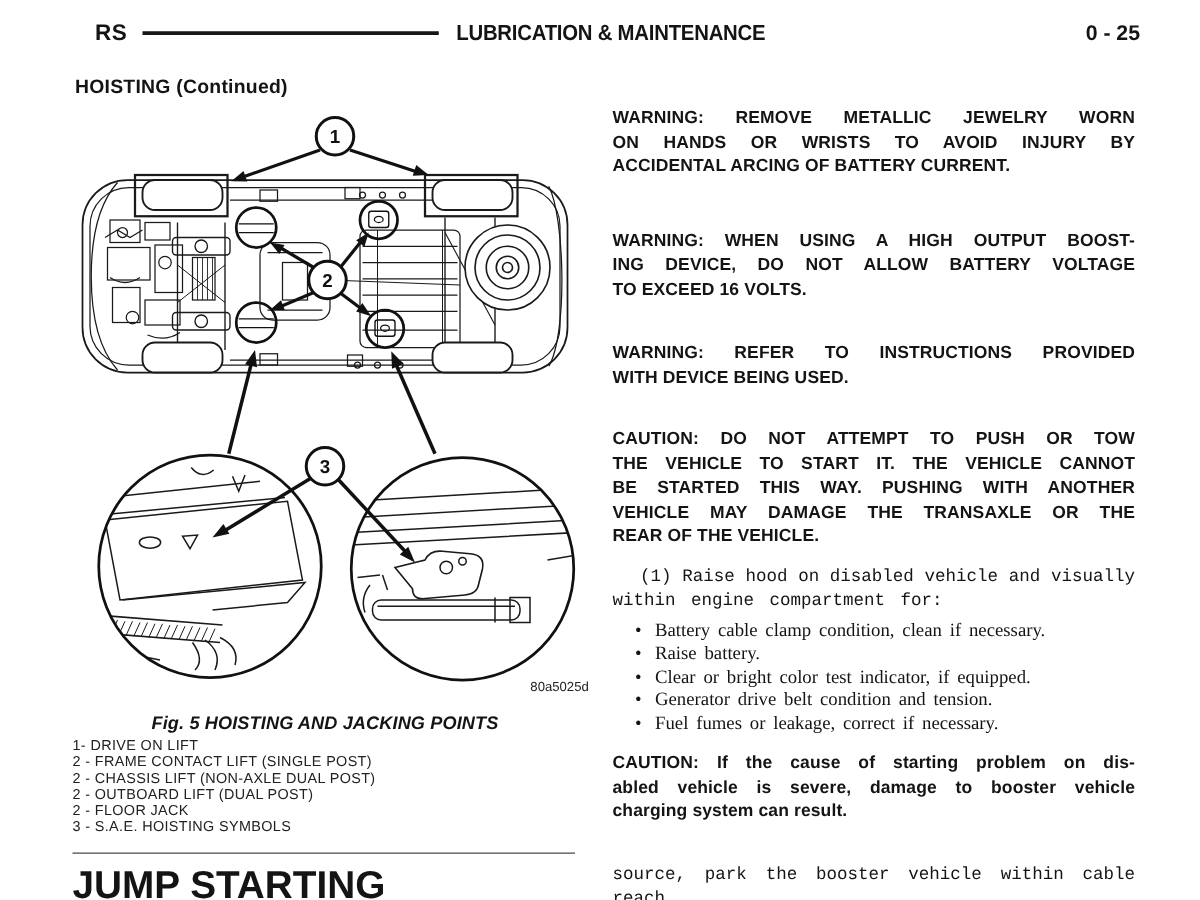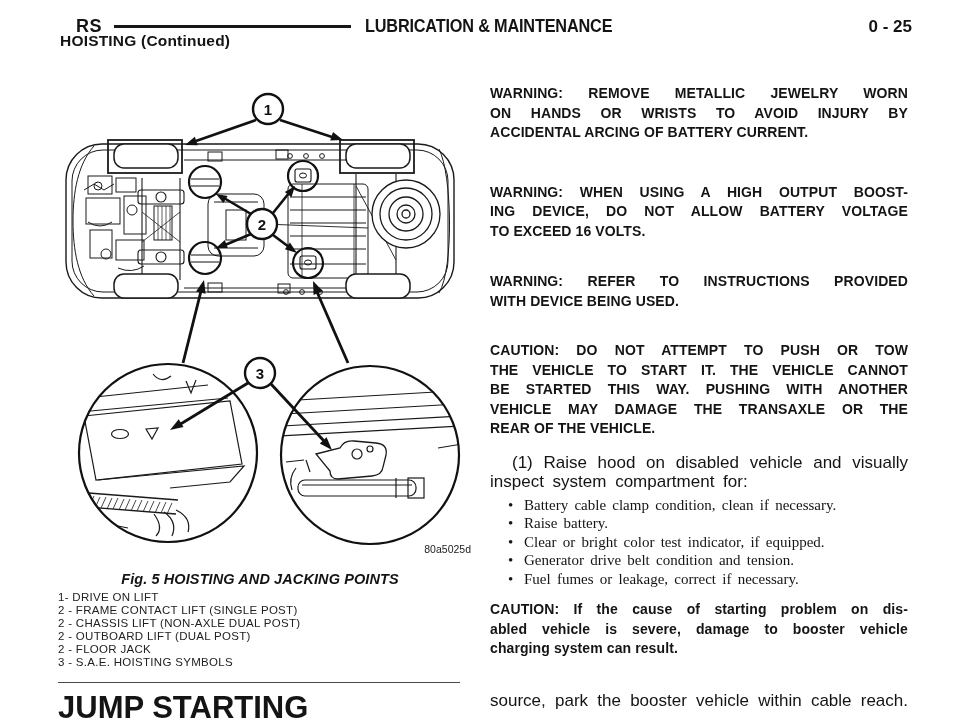--- a/index.html
+++ b/index.html
@@ -8,34 +8,34 @@
     background:#ffffff; color:#141414; overflow:hidden;
     font-family:"Liberation Sans", sans-serif;
   }
   
   .hdr { position:absolute; top:16px; left:76px; right:48px; display:flex; align-items:center; }
   .hdr-model { font-size:18px; font-weight:700; letter-spacing:.5px; }
   .hdr-rule { flex:1; height:3px; background:#161616; margin:0 14px 0 12px; max-width:460px; }
   .hdr-title { font-size:17.5px; font-weight:700; letter-spacing:-.2px; transform:scaleX(.93); transform-origin:left center; white-space:nowrap; }
   .hdr-spacer { flex:1; }
   .hdr-page { font-size:17px; font-weight:700; white-space:nowrap; }
-  .subheading { position:absolute; top:32px; left:60px; font-size:15.5px; font-weight:700; letter-spacing:.2px; }
+  .subheading { position:absolute; top:61px; left:60px; font-size:15.5px; font-weight:700; letter-spacing:.2px; }
 
   
   .col-left { position:absolute; left:58px; top:82px; width:406px; }
   svg.figure { display:block; width:416px; height:480px; }
   .fig-caption { width:404px; text-align:center; font-size:14.5px; font-weight:700; font-style:italic; margin-top:9px; letter-spacing:.1px; }
   .legend { margin-top:4px; font-size:11.5px; line-height:13px; letter-spacing:.3px; color:#222; }
   .left-rule { margin-top:13px; width:402px; height:1px; background:#4a4a4a; }
   .jump { margin-top:7px; font-size:31px; font-weight:700; letter-spacing:0; white-space:nowrap; }
 
   
   .col-right { position:absolute; left:490px; top:84px; width:418px; }
   .warn { font-weight:700; font-size:14px; line-height:19.5px; letter-spacing:.1px; }
-  .serif { font-family:Liberation Sans, sans-serif; font-size:17px; line-height:19.5px; }
+  .serif { font-family:Liberation Mono, monospace; font-size:14px; line-height:19.5px; }
   .jline { text-align:justify; text-align-last:justify; }
   .jlast { text-align:justify; text-align-last:left; }
   .indent { padding-left:22px; }
   .mb40{margin-bottom:40px}.mb31{margin-bottom:31px}.mb30{margin-bottom:30px}
   .mb14{margin-bottom:14px}.mb4{margin-bottom:4px}.mb12{margin-bottom:12px}.mb18{margin-bottom:32px}
   .bullets { font-family:"Liberation Serif", serif; font-size:15px; line-height:18.5px; }
   .bullet-line { display:flex; padding-left:18px; }
   .bullet-dot { width:16px; flex:0 0 16px; }
   .bullet-text { word-spacing:2.5px; }
   .step { word-spacing:4px; }
@@ -279,21 +279,21 @@
     <div class="warn mb14">
       <div class="jline">CAUTION: DO NOT ATTEMPT TO PUSH OR TOW</div>
       <div class="jline">THE VEHICLE TO START IT. THE VEHICLE CANNOT</div>
       <div class="jline">BE STARTED THIS WAY. PUSHING WITH ANOTHER</div>
       <div class="jline">VEHICLE MAY DAMAGE THE TRANSAXLE OR THE</div>
       <div class="jlast">REAR OF THE VEHICLE.</div>
     </div>
 
     <div class="serif mb4">
       <div class="jline indent">(1) Raise hood on disabled vehicle and visually</div>
-      <div class="jlast step">inspect system compartment for:</div>
+      <div class="jlast step">within engine compartment for:</div>
     </div>
 
     <div class="bullets mb12">
       <div class="bullet-line">
         <span class="bullet-dot">•</span>
         <span class="bullet-text">Battery cable clamp condition, clean if necessary.</span>
       </div>
       <div class="bullet-line">
         <span class="bullet-dot">•</span>
         <span class="bullet-text">Raise battery.</span>

